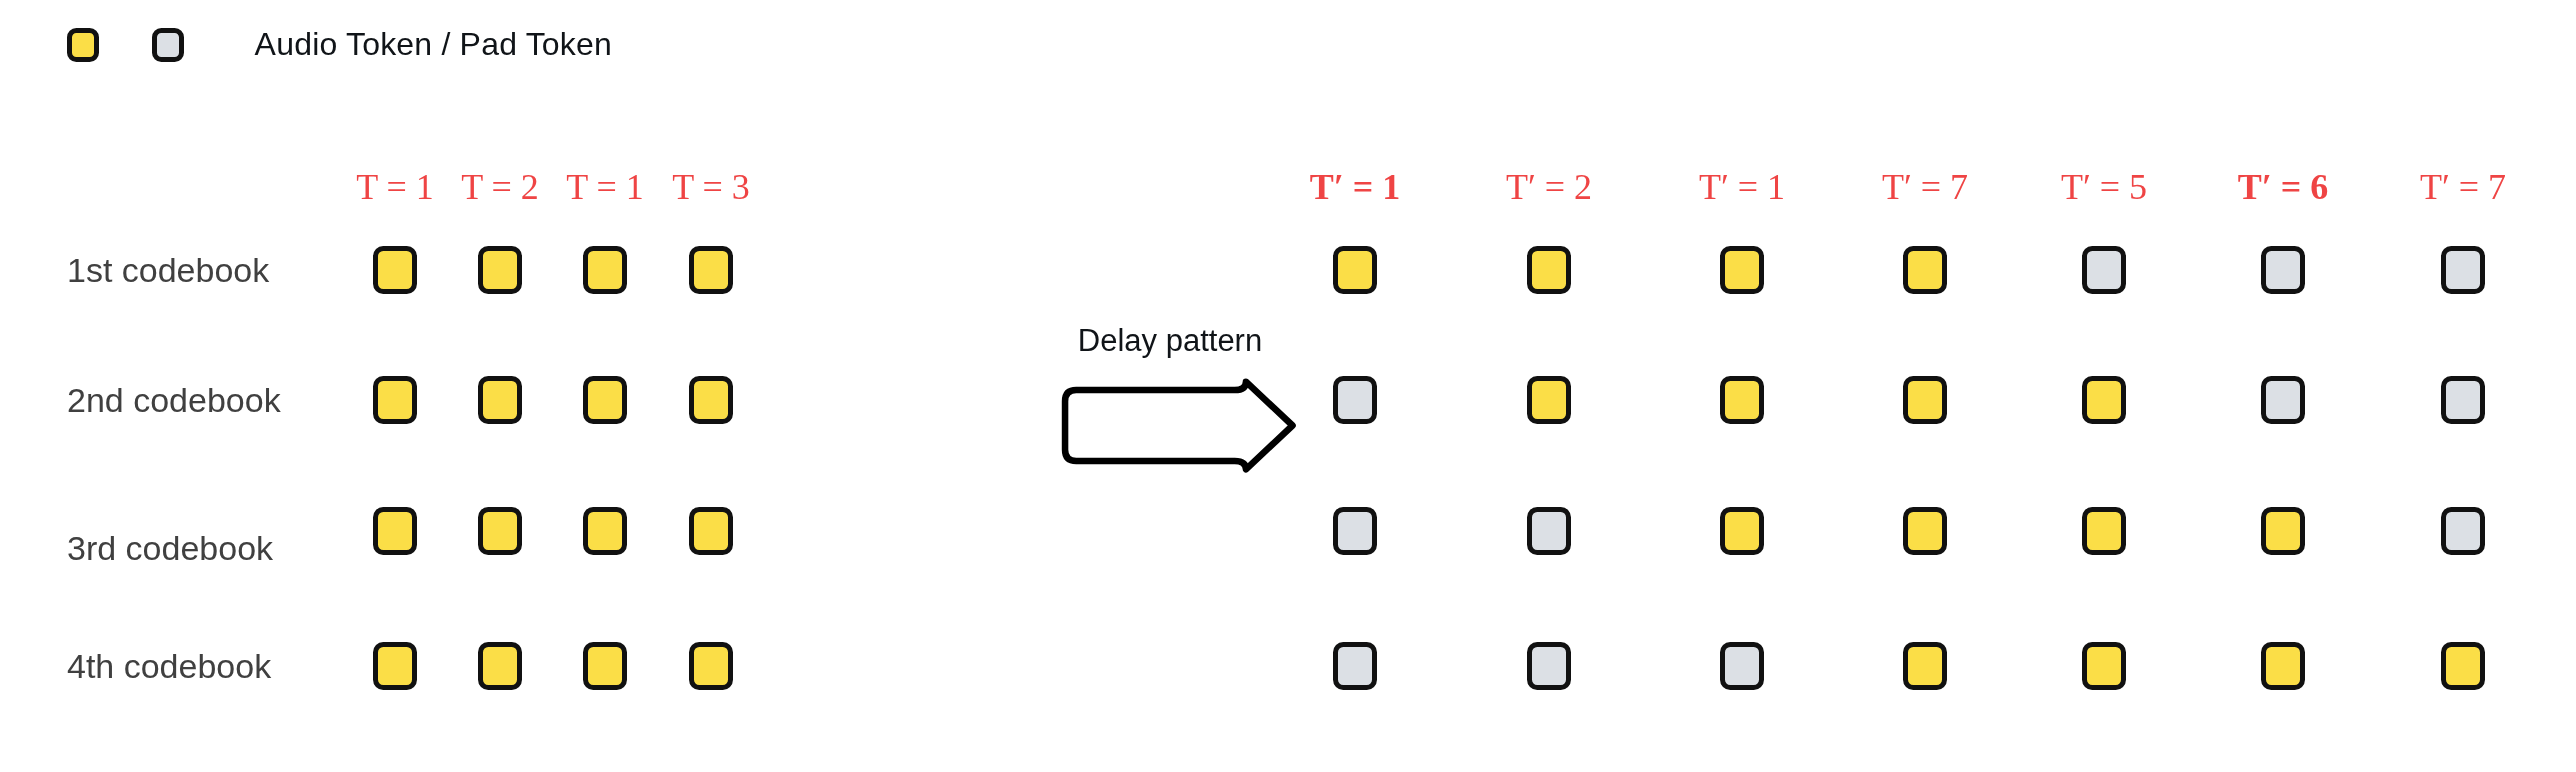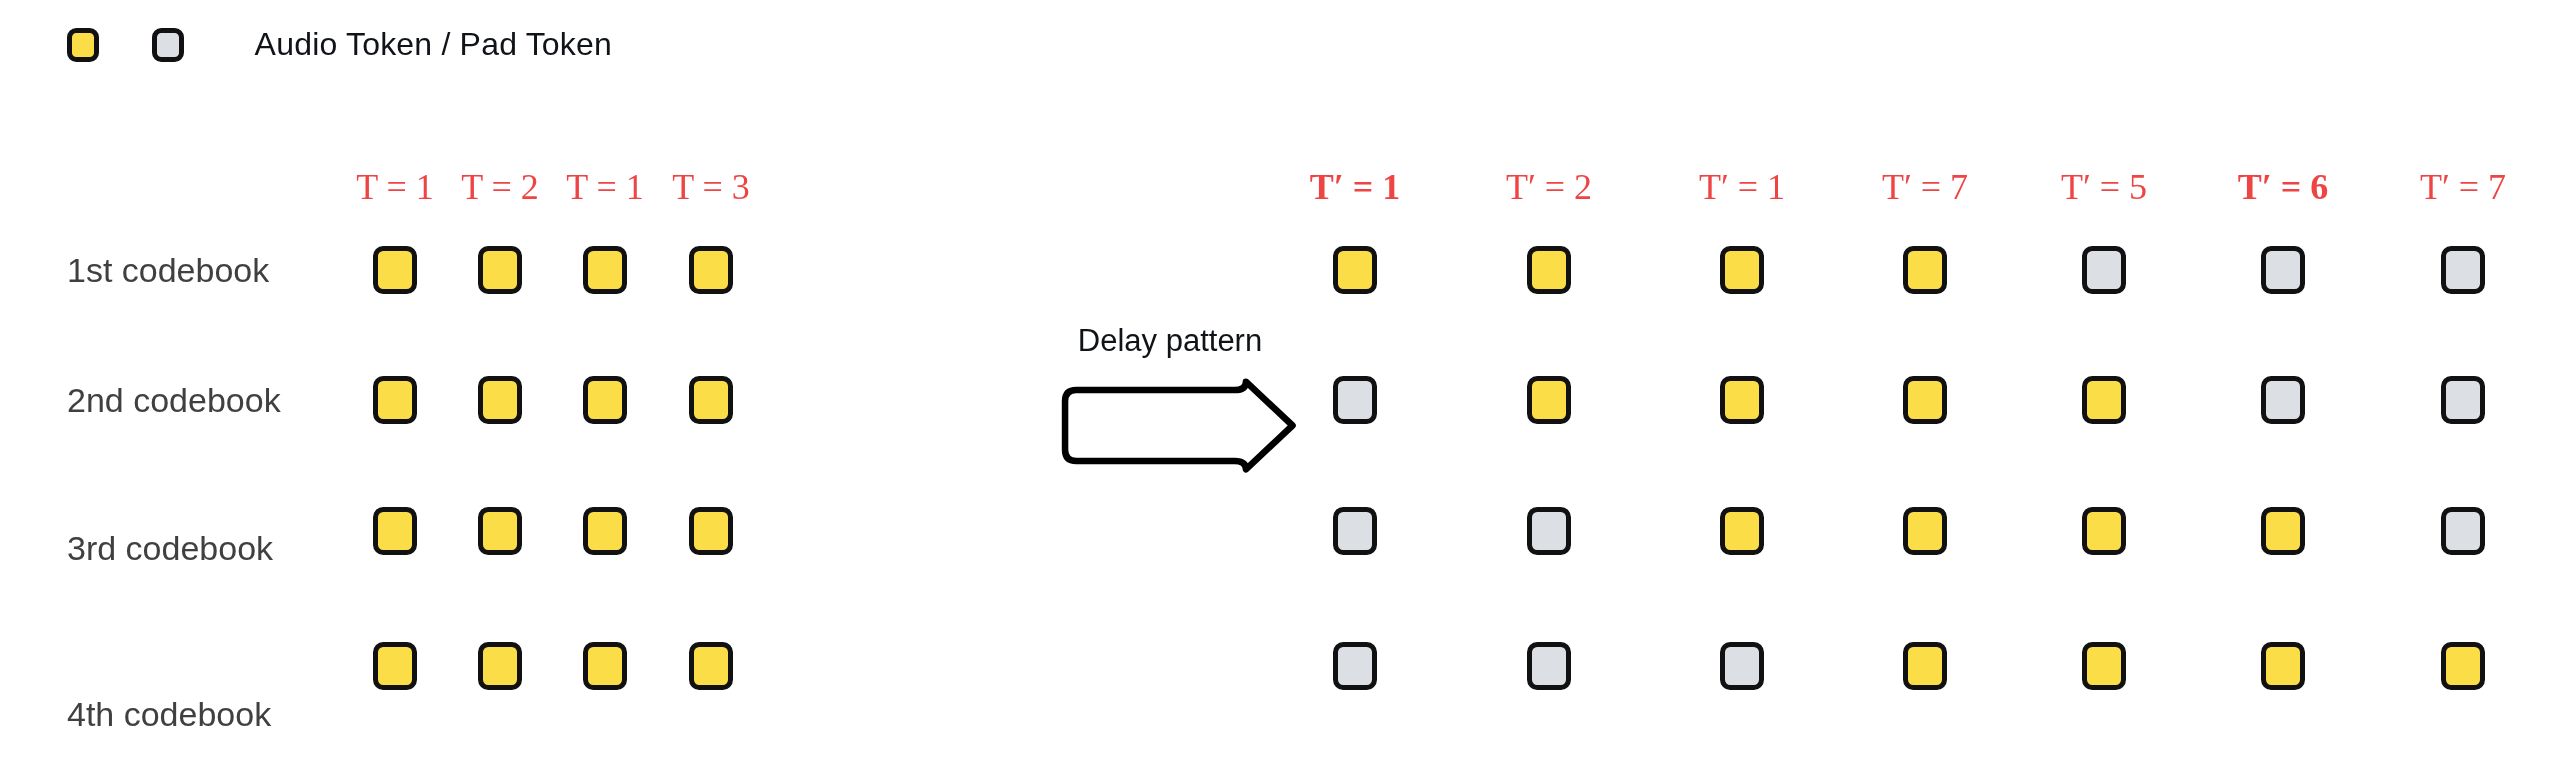--- a/index.html
+++ b/index.html
@@ -77,21 +77,21 @@
       <div class="col-header" style="left: 1355px; font-weight: bold;">T′ = 1</div>
       <div class="col-header" style="left: 1549px;">T′ = 2</div>
       <div class="col-header" style="left: 1742px;">T′ = 1</div>
       <div class="col-header" style="left: 1925px;">T′ = 7</div>
       <div class="col-header" style="left: 2104px;">T′ = 5</div>
       <div class="col-header" style="left: 2283px; font-weight: bold;">T′ = 6</div>
       <div class="col-header" style="left: 2463px;">T′ = 7</div>
       <div class="row-label" style="top: 270px;">1st codebook</div>
       <div class="row-label" style="top: 400px;">2nd codebook</div>
       <div class="row-label" style="top: 548px;">3rd codebook</div>
-      <div class="row-label" style="top: 666px; margin-top: 48px;">4th codebook</div>
+      <div class="row-label" style="top: 666px;">4th codebook</div>
       <div class="token audio" style="left: 395px; top: 270px;"></div>
       <div class="token audio" style="left: 500px; top: 270px;"></div>
       <div class="token audio" style="left: 605px; top: 270px;"></div>
       <div class="token audio" style="left: 711px; top: 270px;"></div>
       <div class="token audio" style="left: 395px; top: 400px;"></div>
       <div class="token audio" style="left: 500px; top: 400px;"></div>
       <div class="token audio" style="left: 605px; top: 400px;"></div>
       <div class="token audio" style="left: 711px; top: 400px;"></div>
       <div class="token audio" style="left: 395px; top: 531px;"></div>
       <div class="token audio" style="left: 500px; top: 531px;"></div>

